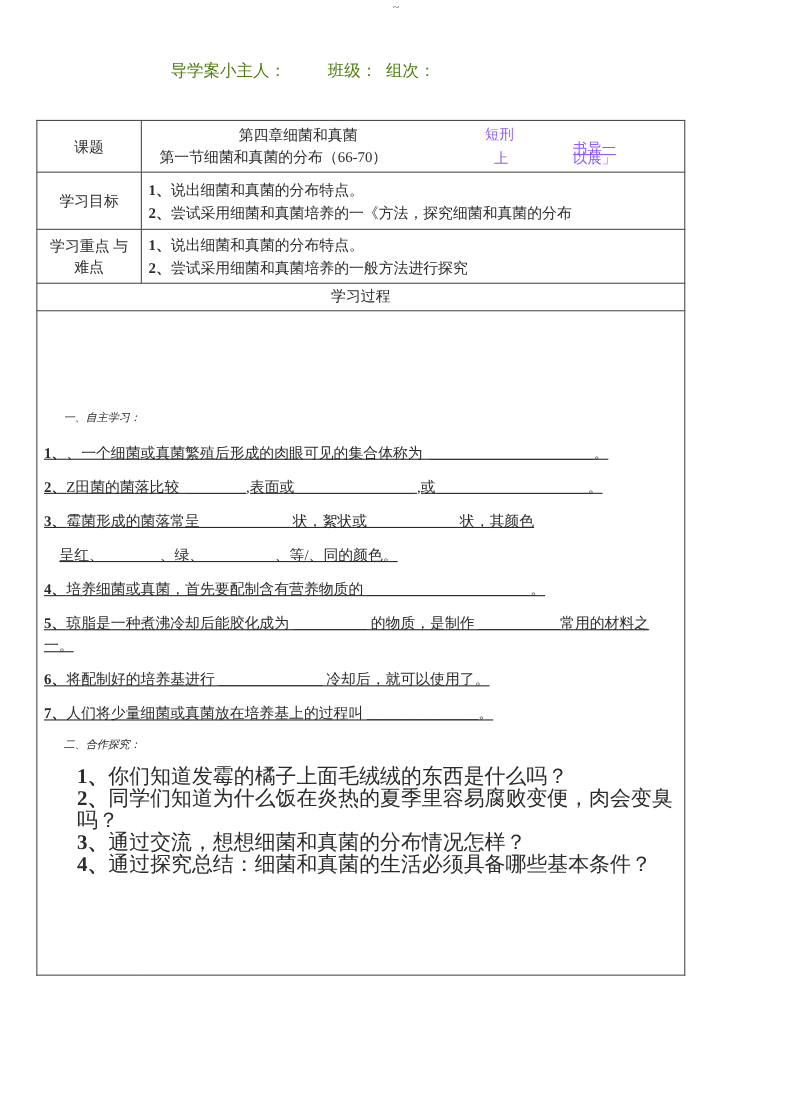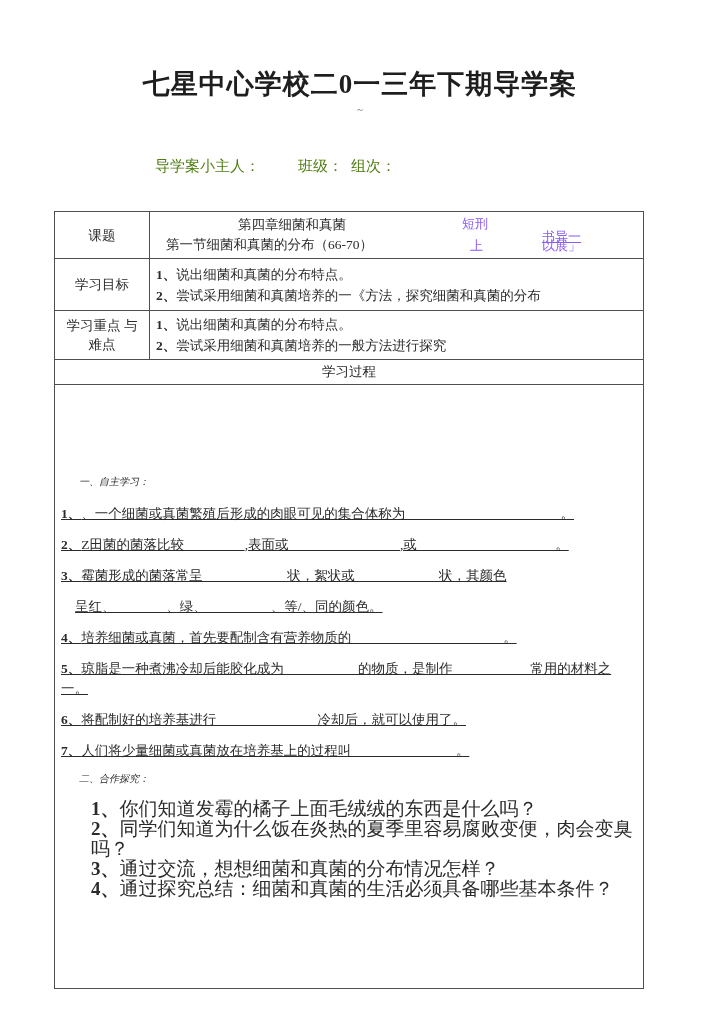--- a/index.html
+++ b/index.html
@@ -25,21 +25,21 @@
   .subtitle {
     margin:22px 0 0 140px;
     font-size:15px;
     color:#4d7c0f;
     white-space:pre;
   }
   .subtitle .owner { margin-right:38px; }
   .subtitle .cls { margin-right:8px; }
 
   table.main-table {
-    margin:18px 0 0 54px;
+    margin:18px 0 0 33px;
     width:590px;
     border-collapse:collapse;
     table-layout:fixed;
     border-radius:14px;
   }
   table.main-table td {
     border:1px solid #4f4f4f;
     font-size:13.5px;
     color:#2b2b2b;
     vertical-align:middle;
@@ -86,21 +86,20 @@
   .question { font-size:19px; line-height:20px; padding-left:30px; white-space:pre-wrap; }
   .question:nth-of-type(1) { padding-left:40px; margin-bottom:38px; }
   .question:nth-of-type(2) { margin-bottom:72px; }
   .question:nth-of-type(3) { margin-bottom:52px; }
 </style>
 </head>
 <body>
 
 <div class="page">
 
-  <h1 class="title">七星中心学校二0一三年下期导学案</h1>
   <div class="title-mark">~</div>
 
   <div class="subtitle">
     <span class="owner">导学案小主人：</span><span class="cls">班级：</span><span class="grp">组次：</span>
   </div>
 
   <table class="main-table">
     <tbody>
       <tr>
         <td class="label-cell">课题</td>

